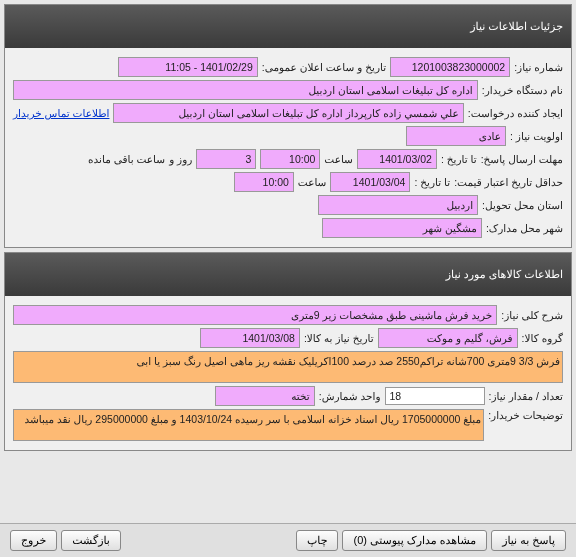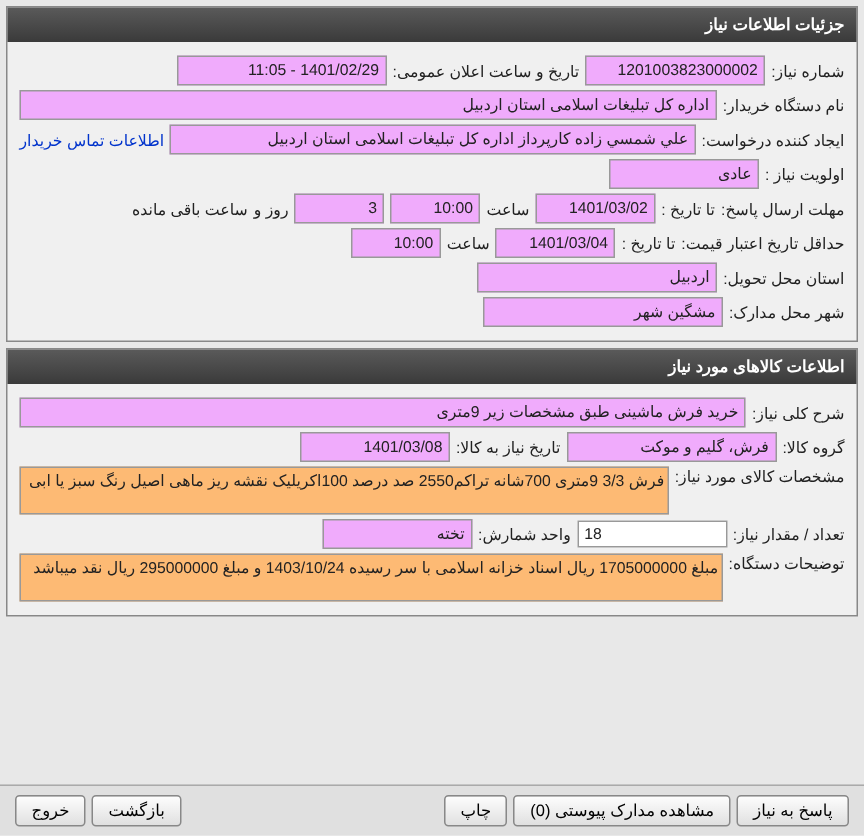--- a/index.html
+++ b/index.html
@@ -13,23 +13,23 @@
   direction: rtl;
 }
 .panel {
   border: 1px solid #888;
   margin: 4px;
   background: #f0f0f0;
 }
 .panel-header {
   background: linear-gradient(to bottom, #5a5a5a, #3a3a3a);
   color: #fff;
-  padding: 5px 8px;
+  padding: 15px 8px;
   font-size: 11px;
-  font-weight: bold;
+  font-weight: normal;
 }
 .panel-body {
   padding: 6px 8px;
 }
 .row {
   display: flex;
   align-items: center;
   margin: 3px 0;
   gap: 4px;
 }
@@ -61,20 +61,21 @@
   background: #fdba74;
   border: 1px solid #999;
   padding: 2px 2px;
   font-size: 10.5px;
   min-height: 32px;
   line-height: 14px;
   color: #222;
 }
 .link {
   color: #0033cc;
+  text-decoration: underline;
   font-size: 10.5px;
   cursor: pointer;
 }
 .bottom-bar {
   display: flex;
   justify-content: space-between;
   padding: 6px 10px;
   background: #e0e0e0;
   border-top: 1px solid #aaa;
   position: fixed;
@@ -172,33 +173,32 @@
     </div>
 
     <div class="row">
       <span class="label">گروه کالا:</span>
       <div class="field-ro w140">فرش، گلیم و موکت</div>
       <span class="label">تاریخ نیاز به کالا:</span>
       <div class="field-ro w100">1401/03/08</div>
     </div>
 
     <div class="row" style="align-items:flex-start;">
-      <span class="label">مشخصات کالای مورد نیاز:</span>
       <div class="field-multi flex1">فرش 3/3 9متری 700شانه تراکم2550  صد درصد 100اکریلیک نقشه  ریز ماهی اصیل رنگ سبز یا ابی</div>
     </div>
 
     <div class="row">
       <span class="label">تعداد / مقدار نیاز:</span>
       <input class="field w100" style="text-align: left;" value="18">
       <span class="label">واحد شمارش:</span>
       <div class="field-ro w100">تخته</div>
     </div>
 
     <div class="row" style="align-items:flex-start;">
-      <span class="label">توضیحات دستگاه:</span>
+      <span class="label">توضیحات خریدار:</span>
       <div class="field-multi flex1">مبلغ 1705000000 ریال اسناد خزانه اسلامی با سر رسیده 1403/10/24 و مبلغ 295000000 ریال نقد میباشد</div>
     </div>
 
   </div>
 </div>
 
 <div class="bottom-bar">
   <div class="btn-group">
     <button class="btn">پاسخ به نیاز</button>
     <button class="btn">مشاهده مدارک پیوستی (0)</button>

